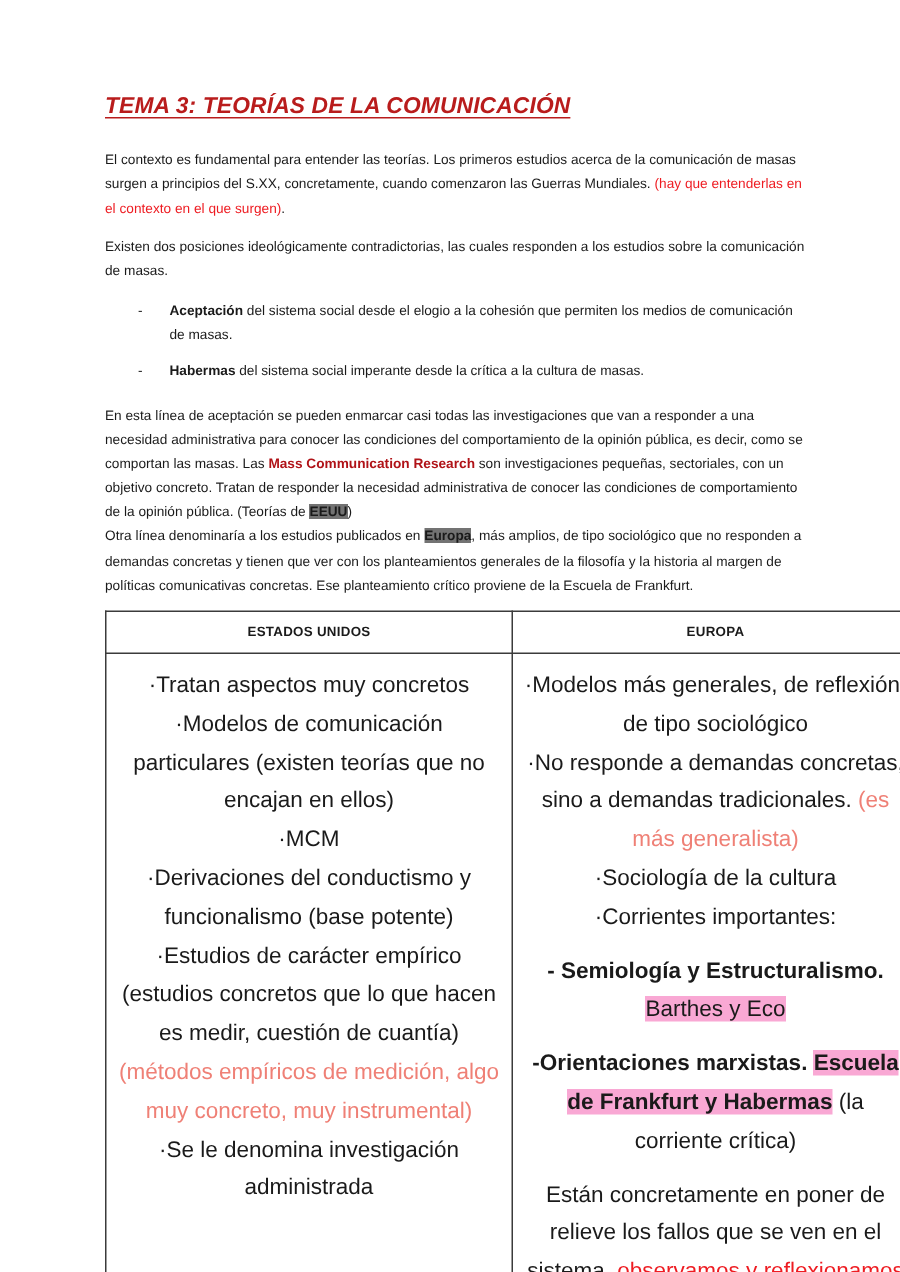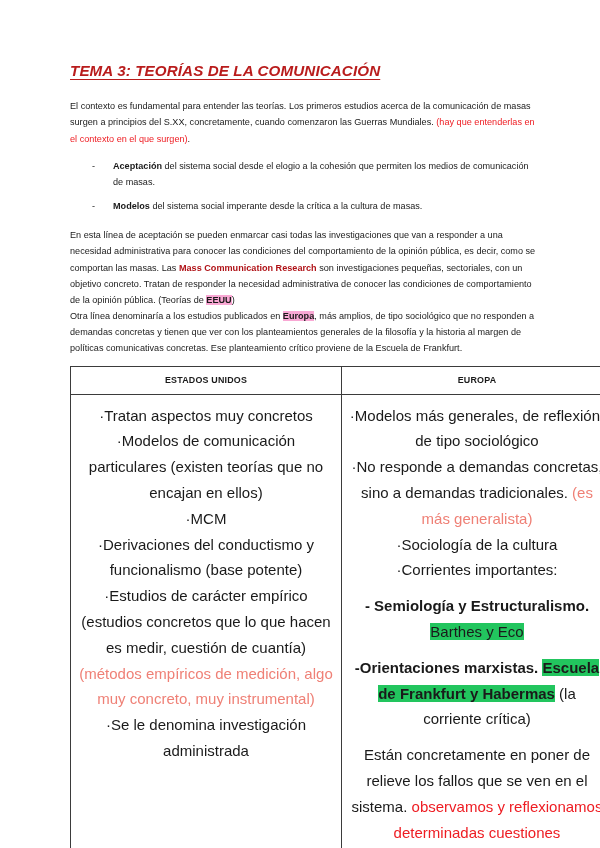--- a/index.html
+++ b/index.html
@@ -41,22 +41,22 @@
     margin: 0 0 9px 0;
     text-align: left;
     letter-spacing: 0.01px;
   }
   p.tight { margin-bottom: 0; }
 
   .red        { color: #ee1c22; }
   .red-dark   { color: #b01217; }
   .salmon     { color: #ef8076; }
   .b          { font-weight: bold; }
-  .hl-grey    { background: #f9a8d4; font-weight: bold; }
-  .hl-peach   { background: #22c55e; }
+  .hl-grey    { background: #737373; font-weight: bold; }
+  .hl-peach   { background: #f9a8d4; }
 
   
   ul.dash-list {
     list-style: none;
     margin: 11px 0 13px 0;
     padding: 0;
   }
   ul.dash-list li {
     font-size: 9.1px;
     line-height: 1.78;
@@ -118,24 +118,25 @@
 </style>
 </head>
 <body>
 
 <div class="page">
 
   <h1 class="doc-title">TEMA 3: TEORÍAS DE LA COMUNICACIÓN</h1>
 
   <p class="body"><span>El contexto es fundamental para entender las teorías. Los primeros estudios acerca de la comunicación de masas surgen a principios del S.XX, concretamente, cuando comenzaron las Guerras Mundiales. </span><span class="red">(hay que entenderlas en el contexto en el que surgen)</span><span>.</span></p>
 
+  <p class="body">Existen dos posiciones ideológicamente contradictorias, las cuales responden a los estudios sobre la comunicación de masas.</p>
 
   <ul class="dash-list">
     <li><span class="b">Aceptación</span><span> del sistema social desde el elogio a la cohesión que permiten los medios de comunicación de masas.</span></li>
-    <li><span class="b">Modelos</span><span> del sistema social imperante desde la crítica a la cultura de masas.</span></li>
+    <li><span class="b">Habermas</span><span> del sistema social imperante desde la crítica a la cultura de masas.</span></li>
   </ul>
 
   <p class="body tight"><span>En esta línea de aceptación se pueden enmarcar casi todas las investigaciones que van a responder a una necesidad administrativa para conocer las condiciones del comportamiento de la opinión pública, es decir, como se comportan las masas. Las </span><span class="red-dark b">Mass Communication Research</span><span> son investigaciones pequeñas, sectoriales, con un objetivo concreto. Tratan de responder la necesidad administrativa de conocer las condiciones de comportamiento de la opinión pública. (Teorías de </span><span class="hl-grey">EEUU</span><span>)</span></p>
 
   <p class="body"><span>Otra línea denominaría a los estudios publicados en </span><span class="hl-grey">Europa</span><span>, más amplios, de tipo sociológico que no responden a demandas concretas y tienen que ver con los planteamientos generales de la filosofía y la historia al margen de políticas comunicativas concretas. Ese planteamiento crítico proviene de la Escuela de Frankfurt.</span></p>
 
 
   <table class="cmp">
     <thead>
       <tr>

